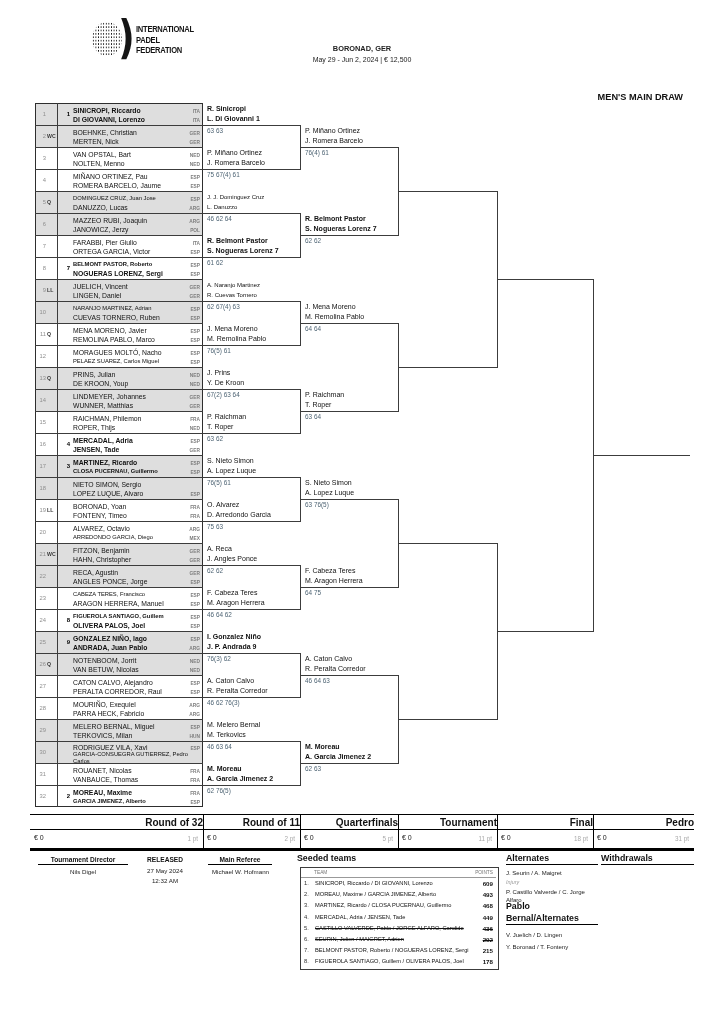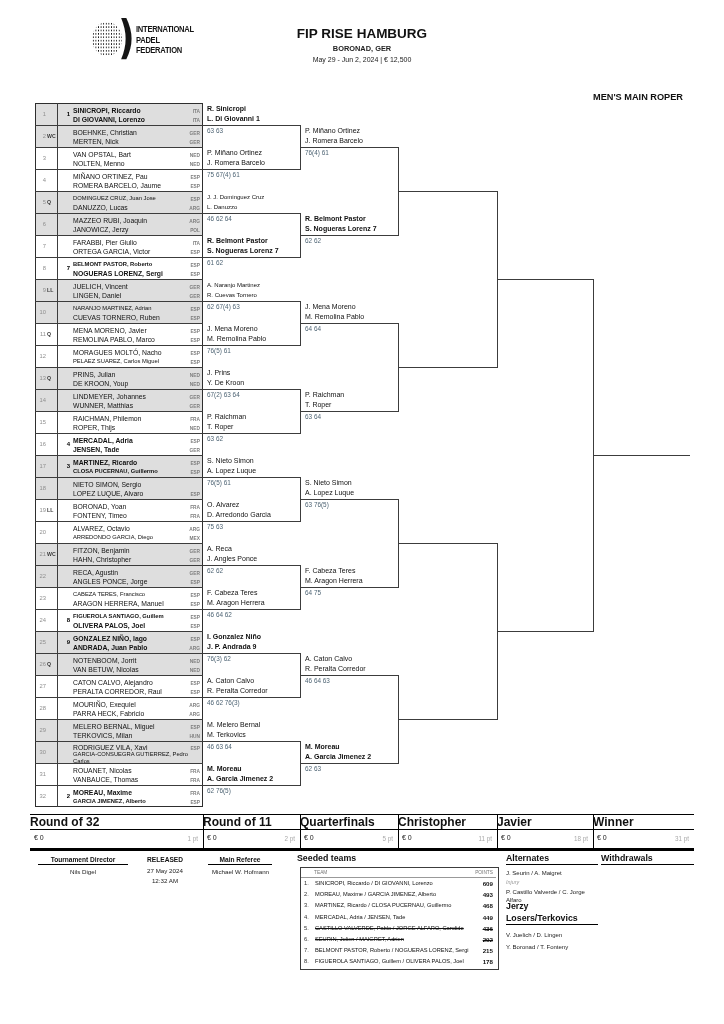--- a/index.html
+++ b/index.html
@@ -13,21 +13,21 @@
   .grayblk{position:absolute;background:#dedede;}
   .posnum{position:absolute;color:#8f8f8f;font-size:5.8px;line-height:22px;text-align:right;width:9px;}
   .tag{position:absolute;color:#3a3a3a;font-size:5.2px;font-weight:bold;line-height:22px;}
   .seednum{position:absolute;color:#000;font-size:6px;font-weight:bold;line-height:22px;text-align:right;width:11px;}
   .pname{position:absolute;font-size:6.8px;line-height:9px;white-space:nowrap;}
   .pname.sm{font-size:5.8px;}
   .ccode{position:absolute;font-size:4.8px;font-weight:bold;color:#7d7d7d;text-align:right;width:18px;line-height:9px;}
   .wname{position:absolute;font-size:7px;line-height:10px;white-space:nowrap;}
   .wname.sm{font-size:6px;}
   .score{position:absolute;font-size:6.4px;color:#4e6474;white-space:nowrap;}
-  .rb-label{position:absolute;font-size:12px;font-weight:bold;text-align:left;line-height:15px;}
+  .rb-label{position:absolute;font-size:10px;font-weight:bold;text-align:right;line-height:15px;}
   .rb-eur{position:absolute;font-size:7px;color:#222;}
   .rb-pt{position:absolute;font-size:6.3px;color:#a9a9a9;text-align:right;}
   .ft-h{font-size:6.6px;font-weight:bold;text-align:center;}
   .ft-h.ul{border-bottom:1px solid #000;padding-bottom:1px;}
   .ft-v{font-size:6.2px;text-align:center;color:#222;}
   .sec-h{font-size:8.8px;font-weight:bold;}
   .sec-ul{border-bottom:1.5px solid #000;padding-bottom:1px;}
   .wd-entry{font-size:6px;line-height:8.5px;color:#222;margin-top:3px;}
   .wd-reason{font-size:5.4px;font-style:italic;color:#9a9a9a;margin-top:1px;}
   .st-row{position:absolute;white-space:nowrap;}
@@ -46,25 +46,24 @@
   <div class="abs" style="left:90px;top:18px;width:220px;height:50px;">
     <div class="logo-dots" style="left:2px;top:4px;"></div>
     <div class="logo-paren" style="left:26px;top:2px;">)</div>
     <div class="logo-text" style="left:46px;top:6px;">
       <div>INTERNATIONAL</div>
       <div>PADEL</div>
       <div>FEDERATION</div>
     </div>
   </div>
 
-  <div class="abs ctr b" style="left:242px;top:26px;width:240px;font-size:13.5px;">FIP RISE HAMBURG</div>
   <div class="abs ctr b" style="left:242px;top:44px;width:240px;font-size:7.4px;color:#222;">BORONAD, GER</div>
   <div class="abs ctr" style="left:242px;top:56px;width:240px;font-size:7px;color:#222;">May 29 - Jun 2, 2024   |   € 12,500</div>
 
-  <div class="abs b" style="left:480px;top:92px;width:203px;text-align:right;font-size:9.2px;">MEN'S MAIN ROPER</div>
+  <div class="abs b" style="left:480px;top:92px;width:203px;text-align:right;font-size:9.2px;">MEN'S MAIN DRAW</div>
 
   <div id="bracket" class="abs" style="left:0;top:0;width:724px;height:1024px;">
       <div class="grayblk" style="left: 36px; top: 104px; width: 166px; height: 43px;"></div>
       <div class="grayblk" style="left: 36px; top: 192px; width: 166px; height: 43px;"></div>
       <div class="grayblk" style="left: 36px; top: 280px; width: 166px; height: 43px;"></div>
       <div class="grayblk" style="left: 36px; top: 368px; width: 166px; height: 43px;"></div>
       <div class="grayblk" style="left: 36px; top: 456px; width: 166px; height: 43px;"></div>
       <div class="grayblk" style="left: 36px; top: 544px; width: 166px; height: 43px;"></div>
       <div class="grayblk" style="left: 36px; top: 632px; width: 166px; height: 43px;"></div>
       <div class="grayblk" style="left: 36px; top: 720px; width: 166px; height: 43px;"></div>
@@ -518,27 +517,27 @@
       <div class="vl" style="left: 593px; top: 814px; height: 34px; background: rgb(0, 0, 0);"></div>
       <div class="rb-label" style="left: 30px; top: 815px; width: 173px;">Round of 32</div>
       <div class="rb-eur" style="left: 34px; top: 834px;">€ 0</div>
       <div class="rb-pt" style="left: 30px; top: 835px; width: 168px;">1 pt</div>
       <div class="rb-label" style="left: 203px; top: 815px; width: 97px;">Round of 11</div>
       <div class="rb-eur" style="left: 207px; top: 834px;">€ 0</div>
       <div class="rb-pt" style="left: 203px; top: 835px; width: 92px;">2 pt</div>
       <div class="rb-label" style="left: 300px; top: 815px; width: 98px;">Quarterfinals</div>
       <div class="rb-eur" style="left: 304px; top: 834px;">€ 0</div>
       <div class="rb-pt" style="left: 300px; top: 835px; width: 93px;">5 pt</div>
-      <div class="rb-label" style="left: 398px; top: 815px; width: 99px;">Christopher</div>
+      <div class="rb-label" style="left: 398px; top: 815px; width: 99px;">Tournament</div>
       <div class="rb-eur" style="left: 402px; top: 834px;">€ 0</div>
       <div class="rb-pt" style="left: 398px; top: 835px; width: 94px;">11 pt</div>
-      <div class="rb-label" style="left: 497px; top: 815px; width: 96px;">Javier</div>
+      <div class="rb-label" style="left: 497px; top: 815px; width: 96px;">Final</div>
       <div class="rb-eur" style="left: 501px; top: 834px;">€ 0</div>
       <div class="rb-pt" style="left: 497px; top: 835px; width: 91px;">18 pt</div>
-      <div class="rb-label" style="left: 593px; top: 815px; width: 101px;">Winner</div>
+      <div class="rb-label" style="left: 593px; top: 815px; width: 101px;">Pedro</div>
       <div class="rb-eur" style="left: 597px; top: 834px;">€ 0</div>
       <div class="rb-pt" style="left: 593px; top: 835px; width: 96px;">31 pt</div>
     </div>
 
   <div class="abs ft-h ul" style="left:38px;top:856px;width:90px;">Tournament Director</div>
   <div class="abs ft-v" style="left:38px;top:868px;width:90px;">Nils Digel</div>
 
   <div class="abs ft-h" style="left:130px;top:856px;width:70px;">RELEASED</div>
   <div class="abs ft-v" style="left:130px;top:867px;width:70px;">27 May 2024</div>
   <div class="abs ft-v" style="left:130px;top:877px;width:70px;">12:32 AM</div>
@@ -577,22 +576,22 @@
       <div class="st-row b" style="right: 5px; top: 90.4px; font-size: 6.2px; text-decoration: none;">178</div>
     </div>
 
   <div class="abs sec-h sec-ul" style="left:506px;top:853px;width:92px;">Alternates</div>
   <div id="withdrawals" class="abs" style="left:506px;top:866px;width:90px;">
       <div class="wd-entry">J. Seurin / A. Maigret</div>
       <div class="wd-reason">Injury</div>
       <div class="wd-entry">P. Castillo Valverde / C. Jorge Alfaro</div>
     </div>
 
-  <div class="abs sec-h" style="left:506px;top:901px;">Jerzy</div>
-  <div class="abs sec-h sec-ul" style="left:506px;top:913px;width:92px;">Losers/Terkovics</div>
+  <div class="abs sec-h" style="left:506px;top:901px;">Pablo</div>
+  <div class="abs sec-h sec-ul" style="left:506px;top:913px;width:92px;">Bernal/Alternates</div>
   <div id="luckylosers" class="abs" style="left:506px;top:928px;width:92px;">
       <div class="wd-entry">V. Juelich / D. Lingen</div>
       <div class="wd-entry">Y. Boronad / T. Fonteny</div>
     </div>
 
   <div class="abs sec-h sec-ul" style="left:601px;top:853px;width:93px;">Withdrawals</div>
 
 </div>
 
 </body></html>

